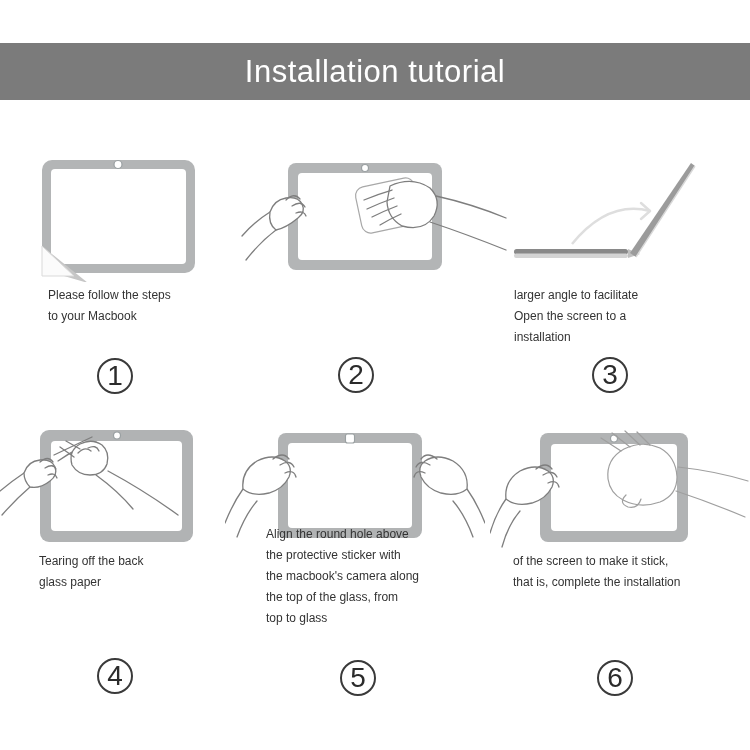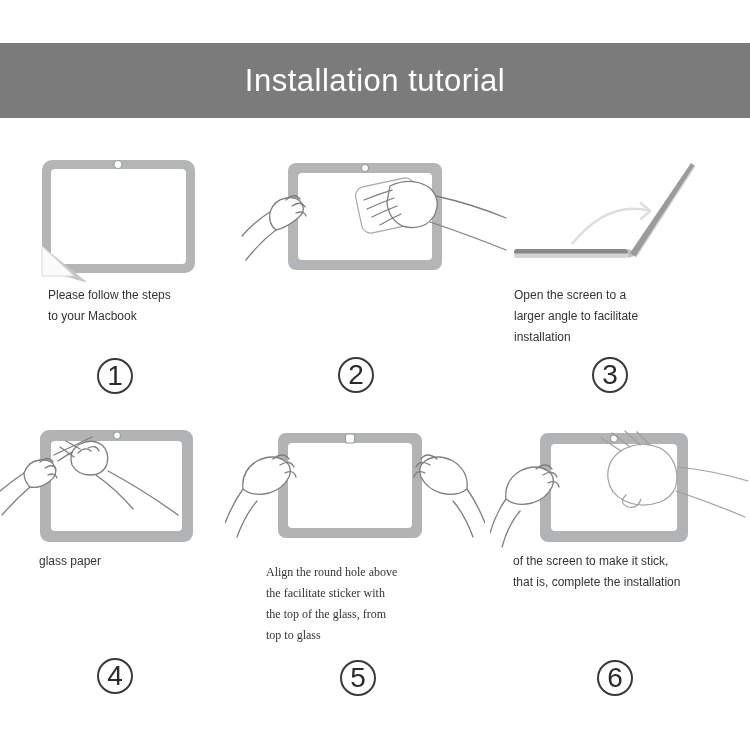--- a/index.html
+++ b/index.html
@@ -1,18 +1,18 @@
 <!DOCTYPE html>
 <html><head>
 <meta charset="utf-8">
 <style>
   html,body{margin:0;padding:0;background:#fff;}
   .canvas{position:relative;width:750px;height:750px;background:#ffffff;
           font-family:"Liberation Sans",sans-serif;overflow:hidden;}
-  .banner{position:absolute;left:0;top:43px;width:750px;height:75px;
+  .banner{position:absolute;left:0;top:43px;width:750px;height:57px;
           background:#7b7b7b;display:flex;align-items:center;justify-content:center;}
   .banner-title{color:#ffffff;font-size:31px;letter-spacing:.5px;}
   .illus{position:absolute;}
   .caption{position:absolute;color:#333333;font-size:12px;line-height:21px;}
   .stepnum{position:absolute;width:36px;height:36px;border:2px solid #3a3a3a;
            border-radius:50%;box-sizing:border-box;display:flex;align-items:center;
            justify-content:center;color:#2b2b2b;font-size:28px;line-height:1;}
   .lineart{stroke:#7e7e7e;stroke-width:1.3;fill:none;stroke-linecap:round;stroke-linejoin:round;}
   .handfill{fill:#ffffff;}
   .lightart{stroke:#9f9f9f;stroke-width:1.2;fill:none;stroke-linecap:round;stroke-linejoin:round;}
@@ -141,32 +141,34 @@
     </g>
   </svg>
 
   <div class="caption" style="left:48px;top:285px;">
     <div>Please follow the steps</div>
     <div>to your Macbook</div>
   </div>
 
 
   <div class="caption" style="left:514px;top:285px;">
+    <div>larger angle to facilitate</div>
     <div>Open the screen to a</div>
-    <div>larger angle to facilitate</div>
     <div>installation</div>
   </div>
 
   <div class="caption" style="left:39px;top:551px;">
+    <div>Tearing off the back</div>
     <div>glass paper</div>
   </div>
 
-  <div class="caption" style="left:266px;top:562px;font-family:Liberation Serif, serif;">
+  <div class="caption" style="left:266px;top:524px;">
     <div>Align the round hole above</div>
-    <div>the facilitate sticker with</div>
+    <div>the protective sticker with</div>
+    <div>the macbook's camera along</div>
     <div>the top of the glass, from</div>
     <div>top to glass</div>
   </div>
 
   <div class="caption" style="left:513px;top:551px;">
     <div>of the screen to make it stick,</div>
     <div>that is, complete the installation</div>
   </div>
 
   <div class="stepnum" style="left:97px;top:358px;">1</div>

